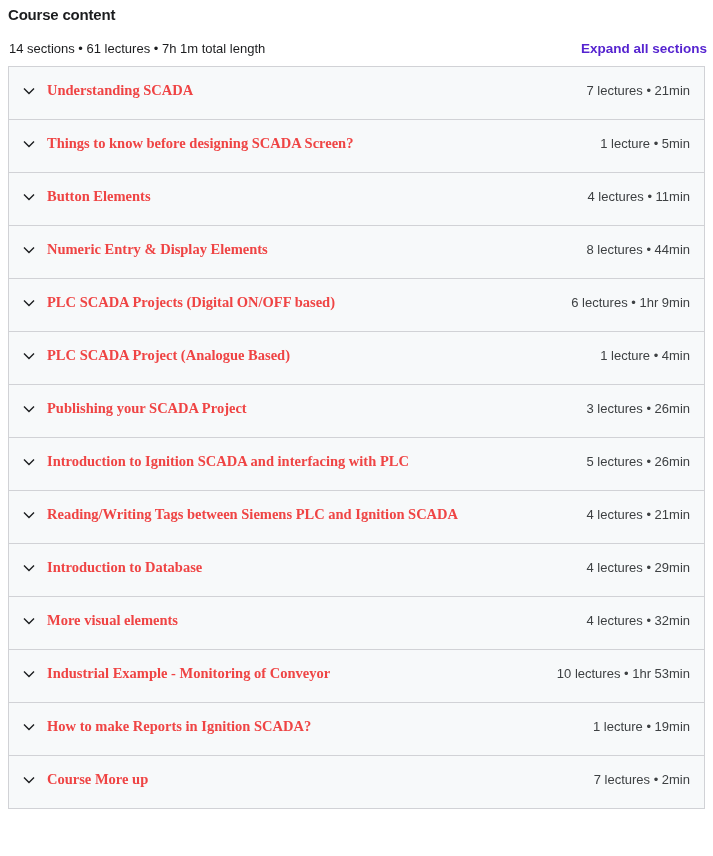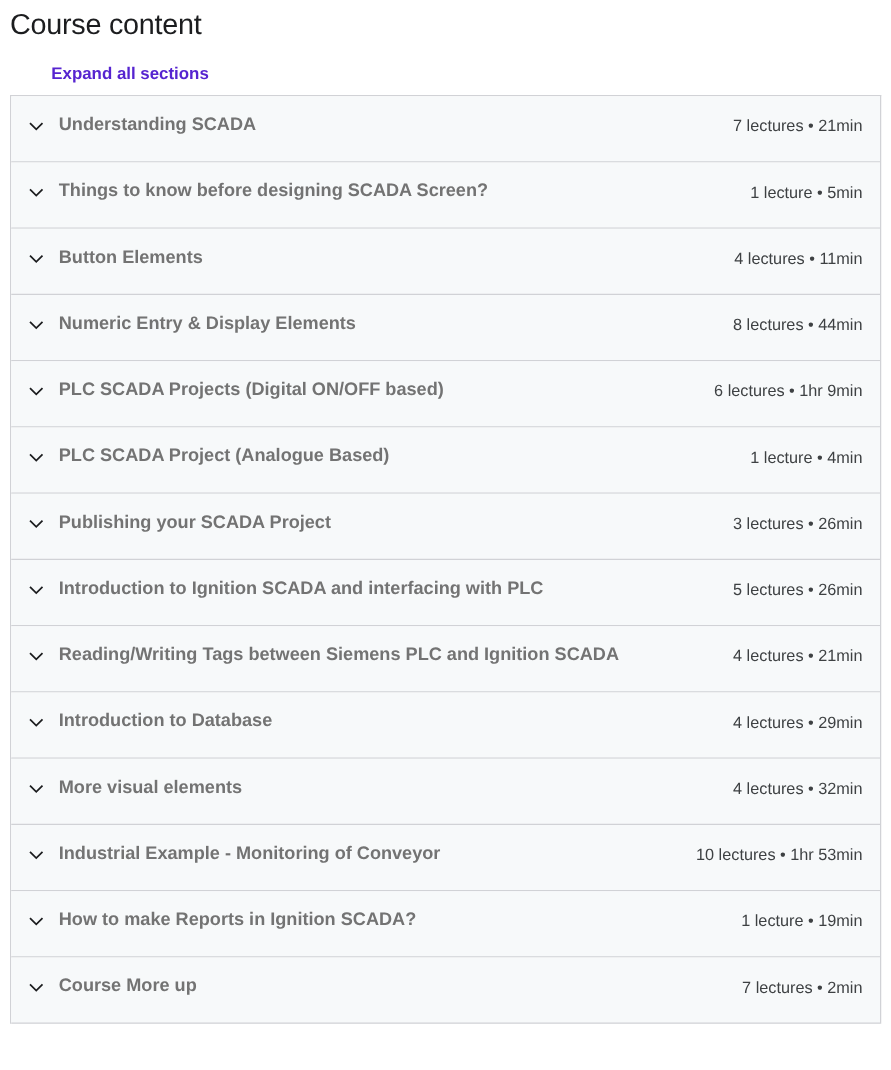--- a/index.html
+++ b/index.html
@@ -11,22 +11,22 @@
     color: #1c1d1f;
   }
   .page {
     width: 713px;
     height: 856px;
     position: relative;
     overflow: hidden;
     background: #ffffff;
   }
   .page-title {
-    font-size: 23px;
-    font-weight: normal;
+    font-size: 15px;
+    font-weight: bold;
     letter-spacing: -0.2px;
     margin: 0;
     padding: 6px 16px 0 8px;
     color: #1c1d1f;
   }
   .meta-row {
     display: flex;
     align-items: baseline;
     justify-content: space-between;
     padding: 18px 6px 10px 9px;
@@ -76,40 +76,42 @@
     flex: 0 0 16px;
     margin-top: 3px;
     display: inline-block;
     position: relative;
   }
   .chev svg { display: block; }
   .section-title {
     font-size: 14.5px;
     font-weight: bold;
     line-height: 1.42;
-    color: #737373;
+    color: #ef4444;
     max-width: 470px;
+    font-family: Liberation Serif, serif;
   }
   .section-info {
     font-size: 13px;
     color: #3e4143;
     white-space: nowrap;
     margin-top: 3px;
     flex: 0 0 auto;
     text-align: center;
   }
 </style>
 </head>
 <body>
 
 <div class="page">
 
   <h1 class="page-title">Course content</h1>
 
   <div class="meta-row">
+    <span class="meta-text">14 sections • 61 lectures • 7h 1m total length</span>
     <button class="expand-link">Expand all sections</button>
   </div>
 
   <div class="sections">
 
     <div class="section-row">
       <div class="section-left">
         <span class="chev">
           <svg width="16" height="16" viewBox="0 0 16 16">
               <path d="M3 5.5 L8 10.5 L13 5.5" fill="none" stroke="#1c1d1f" stroke-width="1.4"></path>

